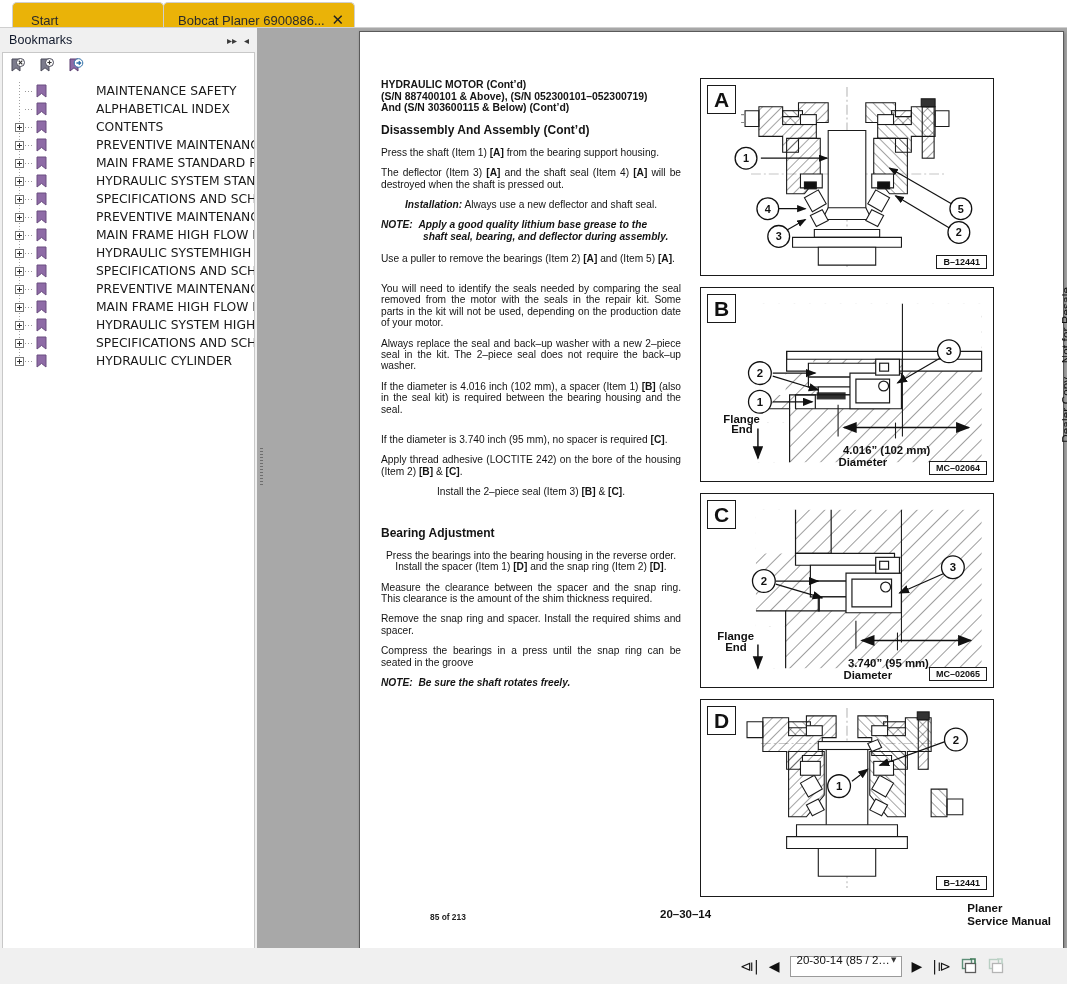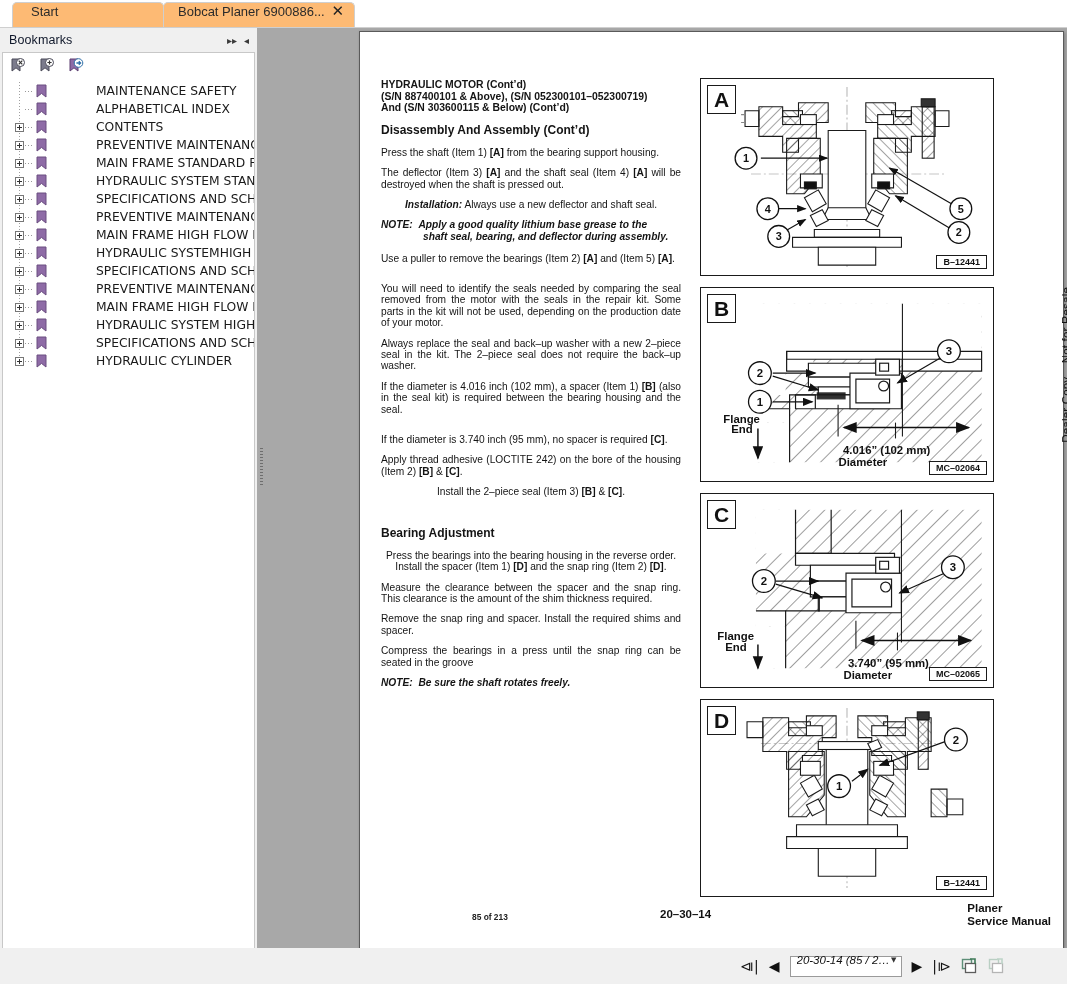--- a/index.html
+++ b/index.html
@@ -14,28 +14,28 @@
   }
   #app { position: relative; width: 1067px; height: 984px; background: #ffffff; }
 
   
   .tabbar {
     position: absolute; left: 0; top: 0; width: 1067px; height: 28px;
     background: #ffffff;
   }
   .tab {
     position: absolute; top: 2px; height: 26px;
-    display: flex; align-items: flex-end;
+    display: flex; align-items: flex-start;
     font-size: 13px; color: #2b2b2b;
-    background: #fdba74;
+    background: #eab308;
     border-top: 1px solid #cfcfcf;
     border-left: 1px solid #cfcfcf;
     border-right: 1px solid #cfcfcf;
     border-radius: 5px 5px 0 0;
-    padding: 16px 10px;
+    padding: 10px 10px;
     white-space: nowrap;
     cursor: default;
   }
   .tab.start { left: 12px; width: 152px; justify-content: flex-start; padding-left: 18px; }
   .tab.doc   { left: 163px; width: 192px; padding-left: 14px; }
   .tab .tablabel { flex: 1; overflow: hidden; text-overflow: ellipsis; }
   .tab .closex {
     margin-left: 6px; font-size: 15px; line-height: 1; color: #222;
     cursor: pointer; font-family: "DejaVu Sans", sans-serif;
   }
@@ -180,21 +180,21 @@
     position: absolute; right: 6px; bottom: 6px;
     border: 1.2px solid #1a1a1a; background: #fff;
     font-size: 9px; font-weight: bold; color: #111;
     padding: 1px 6px; z-index: 4; font-family: "Liberation Sans", sans-serif;
   }
   .fig svg { display: block; width: 100%; height: 100%; }
 
   
   .pg-foot { position: absolute; left: 0; bottom: 18px; width: 705px; height: 30px; }
   .pg-foot .pgof {
-    position: absolute; left: 70px; top: 8px; font-size: 8.4px; color: #222; font-weight: bold; margin-left: 42px;
+    position: absolute; left: 70px; top: 8px; font-size: 8.4px; color: #222; font-weight: bold;
   }
   .pg-foot .secnum {
     position: absolute; left: 300px; top: 4px; font-size: 11.5px; font-weight: bold; color: #111;
   }
   .pg-foot .manual {
     position: absolute; right: 14px; top: -2px; text-align: left;
     font-size: 11.5px; font-weight: bold; color: #111; line-height: 12.5px;
   }
   .sidebrand {
     position: absolute; right: 3px; top: 255px;
@@ -212,21 +212,20 @@
   .bottombar .navbtn {
     font-size: 14px; color: #111; cursor: pointer; line-height: 1;
     font-family: "DejaVu Sans", sans-serif; user-select: none;
   }
   .bottombar .pagesel {
     height: 21px; min-width: 112px; max-width: 112px;
     border: 1px solid #9a9a9a; background: #ffffff;
     display: flex; align-items: center; padding: 0 4px 12px 6px;
     font-size: 11.5px; color: #111; cursor: pointer;
     font-family: "Liberation Sans", sans-serif;
-    font-style: italic;
   }
   .bottombar .pagesel .val {
     flex: 1; overflow: hidden; white-space: nowrap; text-overflow: clip;
   }
   .bottombar .pagesel .caret {
     font-size: 7px; color: #333; margin-left: 2px; font-family: "DejaVu Sans", sans-serif;
   }
   .bottombar .viewicon { width: 17px; height: 17px; cursor: pointer; }
   .bottom-left-fill {
     position: absolute; left: 0; top: 948px; width: 257px; height: 36px; background: #f0f0f0;

